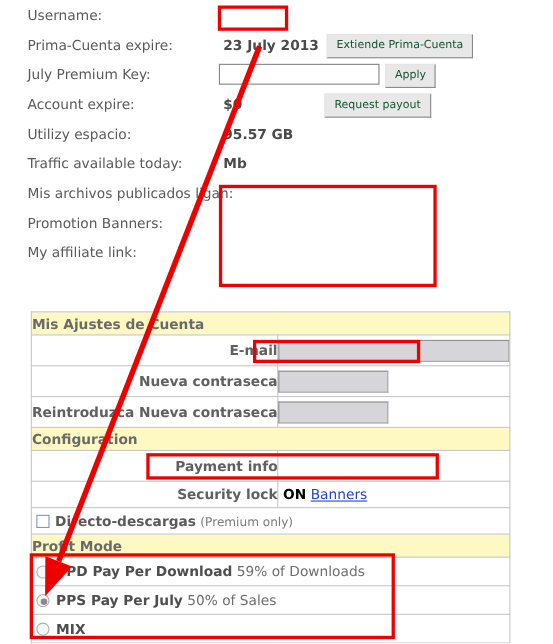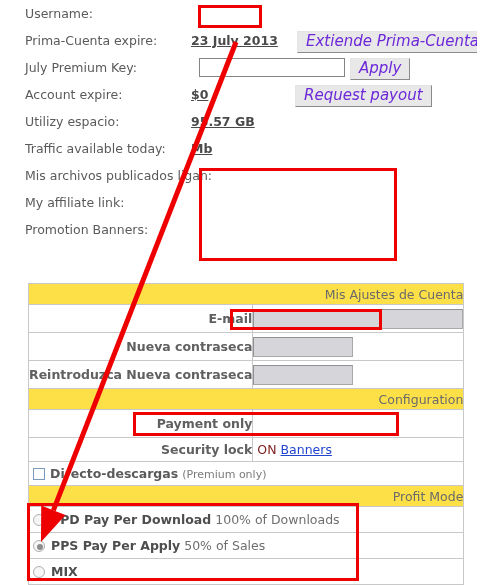--- a/index.html
+++ b/index.html
@@ -29,47 +29,45 @@
   }
   .info-label {
     position: absolute;
     left: 25px; top: 0;
     font-size: 12.5px;
     color: #5a5a5a;
     white-space: nowrap;
   }
   .info-value {
     position: absolute;
-    left: 191px; top: 0;
+    left: 203px; top: 0;
     font-size: 12.5px;
     font-weight: bold;
     color: #4a4a4a;
     white-space: nowrap;
-    text-decoration: underline;
   }
 
   
   .txtbox {
     border: 1px solid #848484;
     background: #ffffff;
     height: 19px;
   }
   .btn {
     display: inline-block;
     border: 1px solid #8a8a8a;
     border-top-color: #e4e4e4;
     border-left-color: #e4e4e4;
     background: #e8e8e8;
-    font-size: 15px;
-    color: #6d28d9;
+    font-size: 10px;
+    color: #14532d;
     padding: 1px 8px 2px 8px;
     line-height: 17px;
     white-space: nowrap;
     font-family: "DejaVu Sans", sans-serif;
-    font-style: italic;
   }
 
   .abs { position: absolute; }
 
   
   .acct-table {
     position: absolute;
     left: 28px;
     top: 283px;
     width: 419px;
@@ -77,23 +75,23 @@
     font-size: 12.5px;
   }
   .acct-table td {
     border: 1px solid #c8c8c8;
     padding: 0;
     height: 28px;
     vertical-align: middle;
     background: #ffffff;
   }
   .sec-head td {
-    background: #fde047;
-    text-align: right;
-    font-weight: normal;
+    background: #fef9c3;
+    text-align: left;
+    font-weight: bold;
     color: #6a6a6a;
     height: 21px;
     font-size: 12.5px;
   }
   .cell-label {
     text-align: right;
     font-weight: bold;
     color: #606060;
     padding-right: 5px;
     white-space: nowrap;
@@ -102,22 +100,22 @@
   .grey-input {
     border: 1px solid #a8a8a8;
     border-top-color: #909090;
     border-left-color: #909090;
     background: #d6d6da;
     height: 20px;
     display: inline-block;
     vertical-align: middle;
   }
   .lock-text {
-    font-weight: normal;
-    color: #7f1d1d;
+    font-weight: bold;
+    color: #000000;
     padding-left: 4px;
   }
   .lock-link {
     color: #2244cc;
     text-decoration: underline;
     font-weight: normal;
     cursor: pointer;
   }
   .chk-row td { padding-left: 4px; }
   .chk-box {
@@ -207,26 +205,26 @@
       <span class="info-label">Traffic available today:</span>
       <span class="info-value">Mb</span>
     </div>
 
     <div class="info-row">
       <span class="info-label">Mis archivos publicados ligan:</span>
       <span class="info-value"></span>
     </div>
 
     <div class="info-row">
+      <span class="info-label">Promotion Banners:</span>
+      <span class="info-value"></span>
+    </div>
+
+    <div class="info-row">
       <span class="info-label">My affiliate link:</span>
-      <span class="info-value"></span>
-    </div>
-
-    <div class="info-row">
-      <span class="info-label">Promotion Banners:</span>
       <span class="info-value"></span>
     </div>
 
 
   </div>
 
   <table class="acct-table">
     <tbody>
 
       <tr class="sec-head">
@@ -252,21 +250,21 @@
         <td class="cell-field">
           <input class="grey-input" style="width: 100px;" type="password">
         </td>
       </tr>
 
       <tr class="sec-head">
         <td colspan="2">Configuration</td>
       </tr>
 
       <tr>
-        <td class="cell-label" style="width:103px;">Payment only</td>
+        <td class="cell-label" style="width:103px;">Payment info</td>
         <td class="cell-field">
           <input type="text" style="width: 100%; border: 0px; background: transparent; height: 22px; font-size: 12.5px; font-family: &quot;DejaVu Sans&quot;, sans-serif; outline: none;" placeholder="">
         </td>
       </tr>
 
       <tr>
         <td class="cell-label" style="height:24px;">Security lock</td>
         <td style="height:24px;">
           <span class="lock-text">ON</span>
           <span class="lock-link">Banners</span>
@@ -280,27 +278,27 @@
         </td>
       </tr>
 
       <tr class="sec-head">
         <td colspan="2">Profit Mode</td>
       </tr>
 
       <tr class="radio-row">
         <td colspan="2">
           <span class="radio-dot"></span><span class="radio-name">PPD Pay Per Download</span>
-          <span class="radio-desc">100% of Downloads</span>
+          <span class="radio-desc">59% of Downloads</span>
         </td>
       </tr>
 
       <tr class="radio-row">
         <td colspan="2">
-          <span class="radio-dot on"></span><span class="radio-name">PPS Pay Per Apply</span>
+          <span class="radio-dot on"></span><span class="radio-name">PPS Pay Per July</span>
           <span class="radio-desc">50% of Sales</span>
         </td>
       </tr>
 
       <tr class="radio-row">
         <td colspan="2">
           <span class="radio-dot"></span><span class="radio-name">MIX</span>
           <span class="radio-desc"></span>
         </td>
       </tr>

